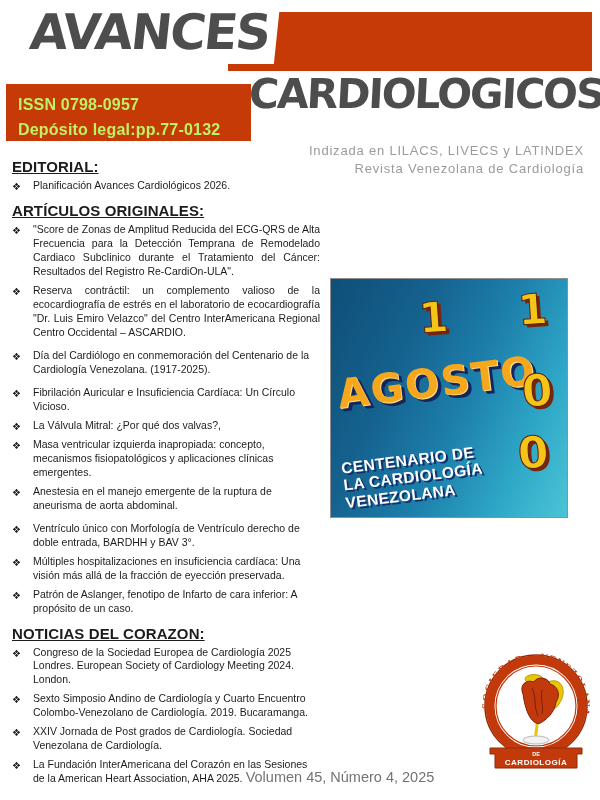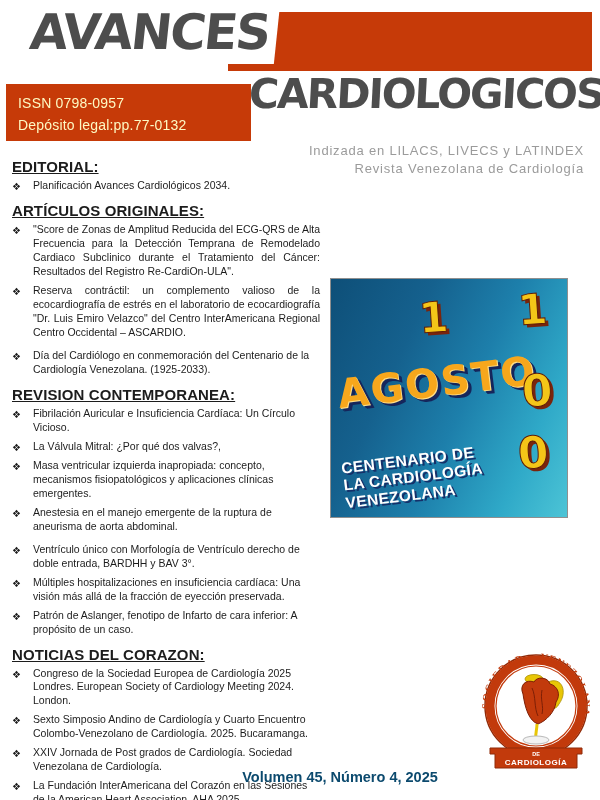--- a/index.html
+++ b/index.html
@@ -6,21 +6,21 @@
   .page{position:relative;width:600px;height:800px;background:#ffffff;overflow:hidden;
         font-family:"Liberation Sans","DejaVu Sans",sans-serif;color:#1c1c1c;}
 
   
   .bar-top{position:absolute;left:228px;top:12px;width:364px;height:59px;background:#c63a08;}
   .title-avances{position:absolute;left:22px;top:4px;background:#ffffff;padding:2px 8px 4px 8px;
         font-family:"DejaVu Sans",sans-serif;font-weight:700;font-size:49px;line-height:1.1;
         color:#4d4d4d;letter-spacing:-2px;transform:skewX(-6deg);}
   .bar-issn{position:absolute;left:6px;top:84px;width:245px;height:57px;background:#c63a08;
         box-sizing:border-box;padding:9px 0 0 12px;}
-  .issn-line{color:#fef9c3;font-weight:400;font-size:14px;line-height:1.55;letter-spacing:0.2px;}
+  .issn-line{color:#bef264;font-weight:700;font-size:16px;line-height:1.55;letter-spacing:0.2px;}
   .title-cardio{position:absolute;left:249px;top:70px;font-family:"DejaVu Sans",sans-serif;
         font-weight:700;font-size:41px;line-height:1.2;color:#4d4d4d;letter-spacing:-2px;
         transform:skewX(-3deg);white-space:nowrap;}
   .subtitle{position:absolute;right:16px;top:142px;text-align:right;color:#9b9b9b;
         font-size:13px;line-height:1.35;letter-spacing:0.8px;}
 
   
   .toc{position:absolute;left:12px;top:158px;width:308px;}
   .sec{margin-bottom:9px;}
   .sec-title{font-weight:700;font-size:15px;text-decoration:underline;margin-bottom:4px;
@@ -42,21 +42,21 @@
   .p-d0b{right:18px;top:148px;font-size:44px;transform:rotate(-4deg);}
   .p-month{position:absolute;left:6px;top:80px;font-family:"DejaVu Sans",sans-serif;font-weight:700;
         font-size:40px;letter-spacing:2px;color:#f7a71c;transform:rotate(-7deg);
         text-shadow:1px 1px 0 #ffe08a,3px 3px 0 #16265c,4px 4px 0 #16265c;}
   .p-caption{position:absolute;left:12px;top:172px;transform:rotate(-7deg);color:#ffffff;
         font-weight:700;font-size:15.5px;line-height:1.12;letter-spacing:0.4px;
         text-shadow:2px 2px 0 #153069;}
 
   
   .volume{position:absolute;left:190px;top:769px;width:300px;text-align:center;
-        font-weight:700;font-size:14.5px;color:#0c4a6e;}
+        font-weight:400;font-size:14.5px;color:#737373;}
 
   .logo{position:absolute;left:476px;top:648px;width:120px;height:132px;}
 </style>
 </head>
 <body>
 
 <div class="page">
 
   <div class="bar-top"></div>
   <div class="title-avances">AVANCES</div>
@@ -71,45 +71,44 @@
     <div>Indizada en LILACS, LIVECS y LATINDEX</div>
     <div>Revista Venezolana de Cardiología</div>
   </div>
 
   <div class="toc">
 
     <div class="sec">
       <div class="sec-title">EDITORIAL:</div>
       <div class="item">
         <span class="bullet">❖</span>
-        <span class="itx">Planificación Avances Cardiológicos 2034.</span>
+        <span class="itx">Planificación Avances Cardiológicos 2026.</span>
       </div>
     </div>
 
     <div class="sec sec-just">
       <div class="sec-title">ARTÍCULOS ORIGINALES:</div>
       <div class="item">
         <span class="bullet">❖</span>
         <span class="itx">"Score de Zonas de Amplitud Reducida del ECG-QRS de Alta Frecuencia para la Detección Temprana de Remodelado Cardiaco Subclinico durante el Tratamiento del Cáncer: Resultados del Registro Re-CardiOn-ULA".</span>
       </div>
       <div class="item">
         <span class="bullet">❖</span>
         <span class="itx">Reserva contráctil: un complemento valioso de la ecocardiografía de estrés en el laboratorio de ecocardiografía "Dr. Luis Emiro Velazco" del Centro InterAmericana Regional Centro Occidental – ASCARDIO.</span>
       </div>
     </div>
 
     <div class="sec">
       <div class="item">
         <span class="bullet">❖</span>
-        <span class="itx">Día del Cardiólogo en conmemoración del Centenario de la Cardiología Venezolana.  (1925-2033).</span>
-      </div>
-    </div>
-
-    <div class="sec">
-      <div class="sec-title">REVISION CONTEMPORANEA:</div>
+        <span class="itx">Día del Cardiólogo en conmemoración del Centenario de la Cardiología Venezolana.  (1917-2025).</span>
+      </div>
+    </div>
+
+    <div class="sec">
       <div class="item">
         <span class="bullet">❖</span>
         <span class="itx">Fibrilación Auricular e Insuficiencia Cardíaca: Un Círculo Vicioso.</span>
       </div>
       <div class="item">
         <span class="bullet">❖</span>
         <span class="itx">La Válvula Mitral: ¿Por qué dos valvas?,</span>
       </div>
       <div class="item">
         <span class="bullet">❖</span>
@@ -137,21 +136,21 @@
     </div>
 
     <div class="sec">
       <div class="sec-title">NOTICIAS DEL CORAZON:</div>
       <div class="item">
         <span class="bullet">❖</span>
         <span class="itx">Congreso de la Sociedad Europea de Cardiología 2025 Londres. European Society of Cardiology Meeting 2024. London.</span>
       </div>
       <div class="item">
         <span class="bullet">❖</span>
-        <span class="itx">Sexto Simposio Andino de Cardiología y Cuarto Encuentro Colombo-Venezolano de Cardiología. 2025. Bucaramanga.</span>
+        <span class="itx">Sexto Simposio Andino de Cardiología y Cuarto Encuentro Colombo-Venezolano de Cardiología. 2019. Bucaramanga.</span>
       </div>
       <div class="item">
         <span class="bullet">❖</span>
         <span class="itx">XXIV Jornada de Post grados de Cardiología. Sociedad Venezolana de Cardiología.</span>
       </div>
       <div class="item">
         <span class="bullet">❖</span>
         <span class="itx">La Fundación InterAmericana del Corazón en las Sesiones de la American Heart Association, AHA 2025.</span>
       </div>
     </div>

